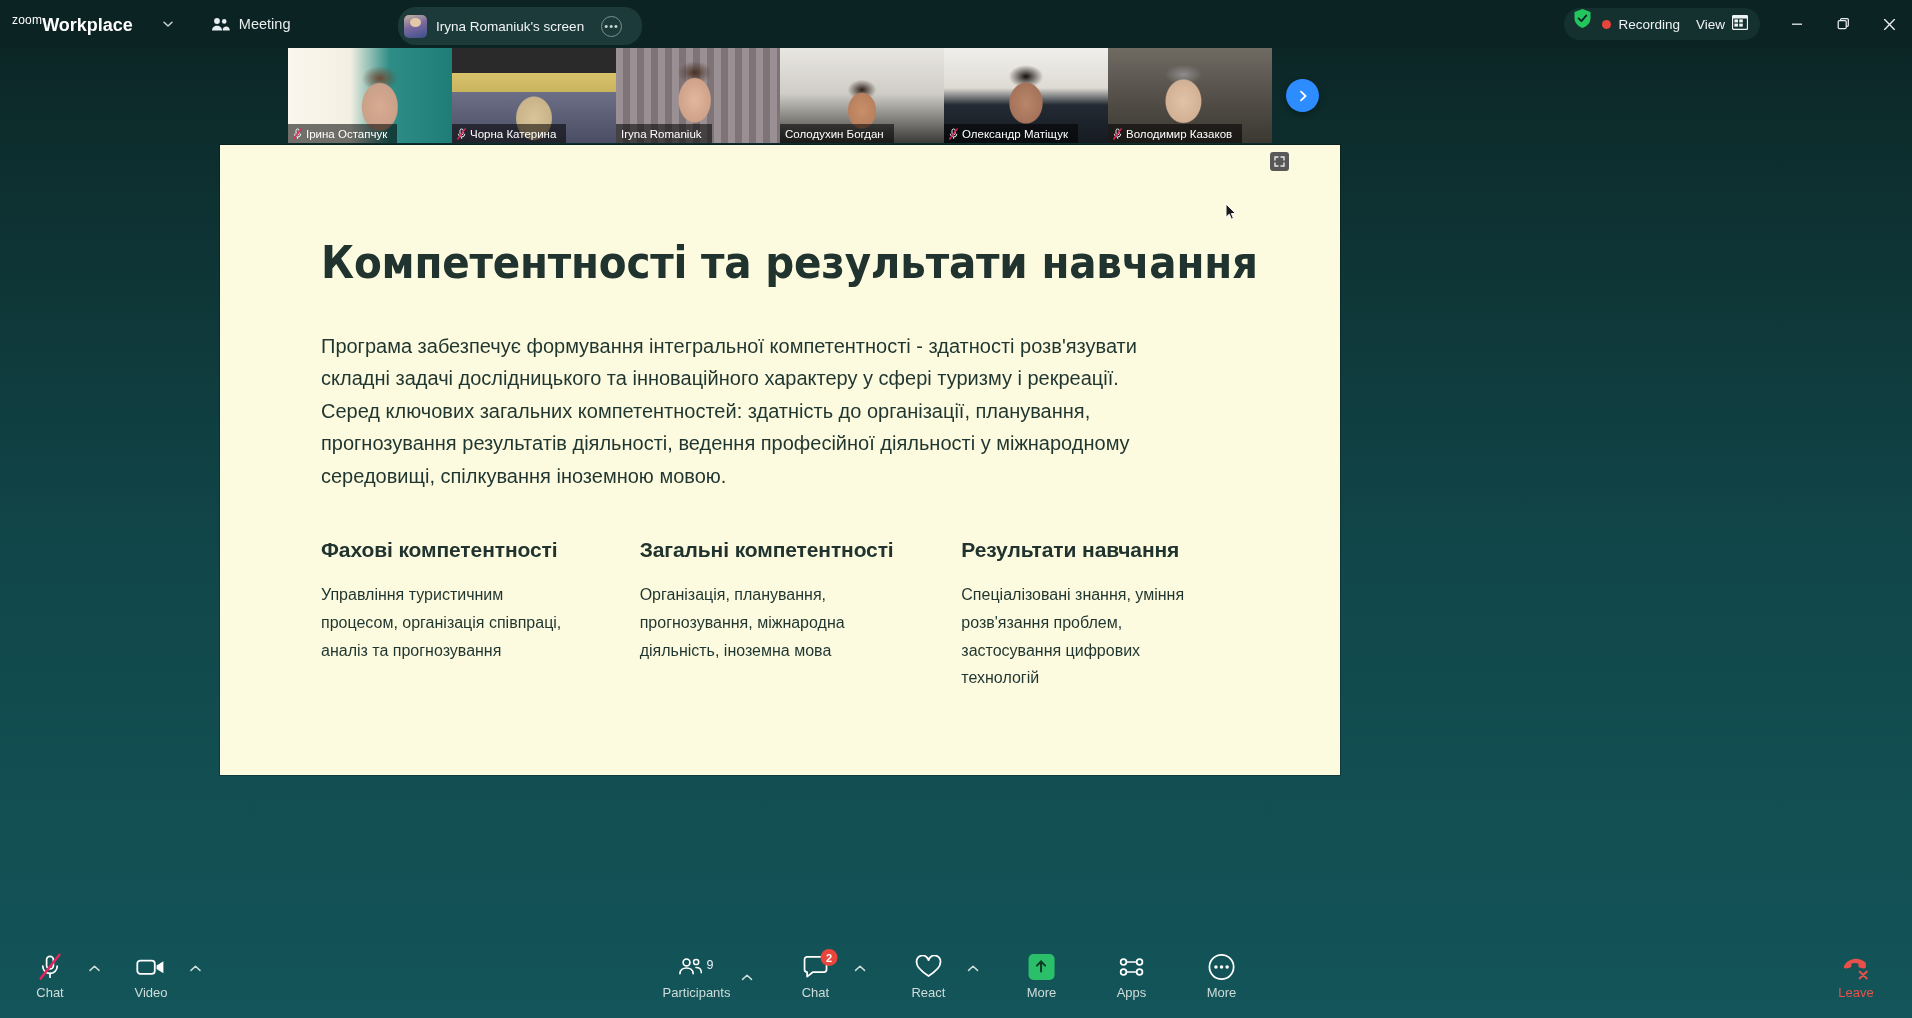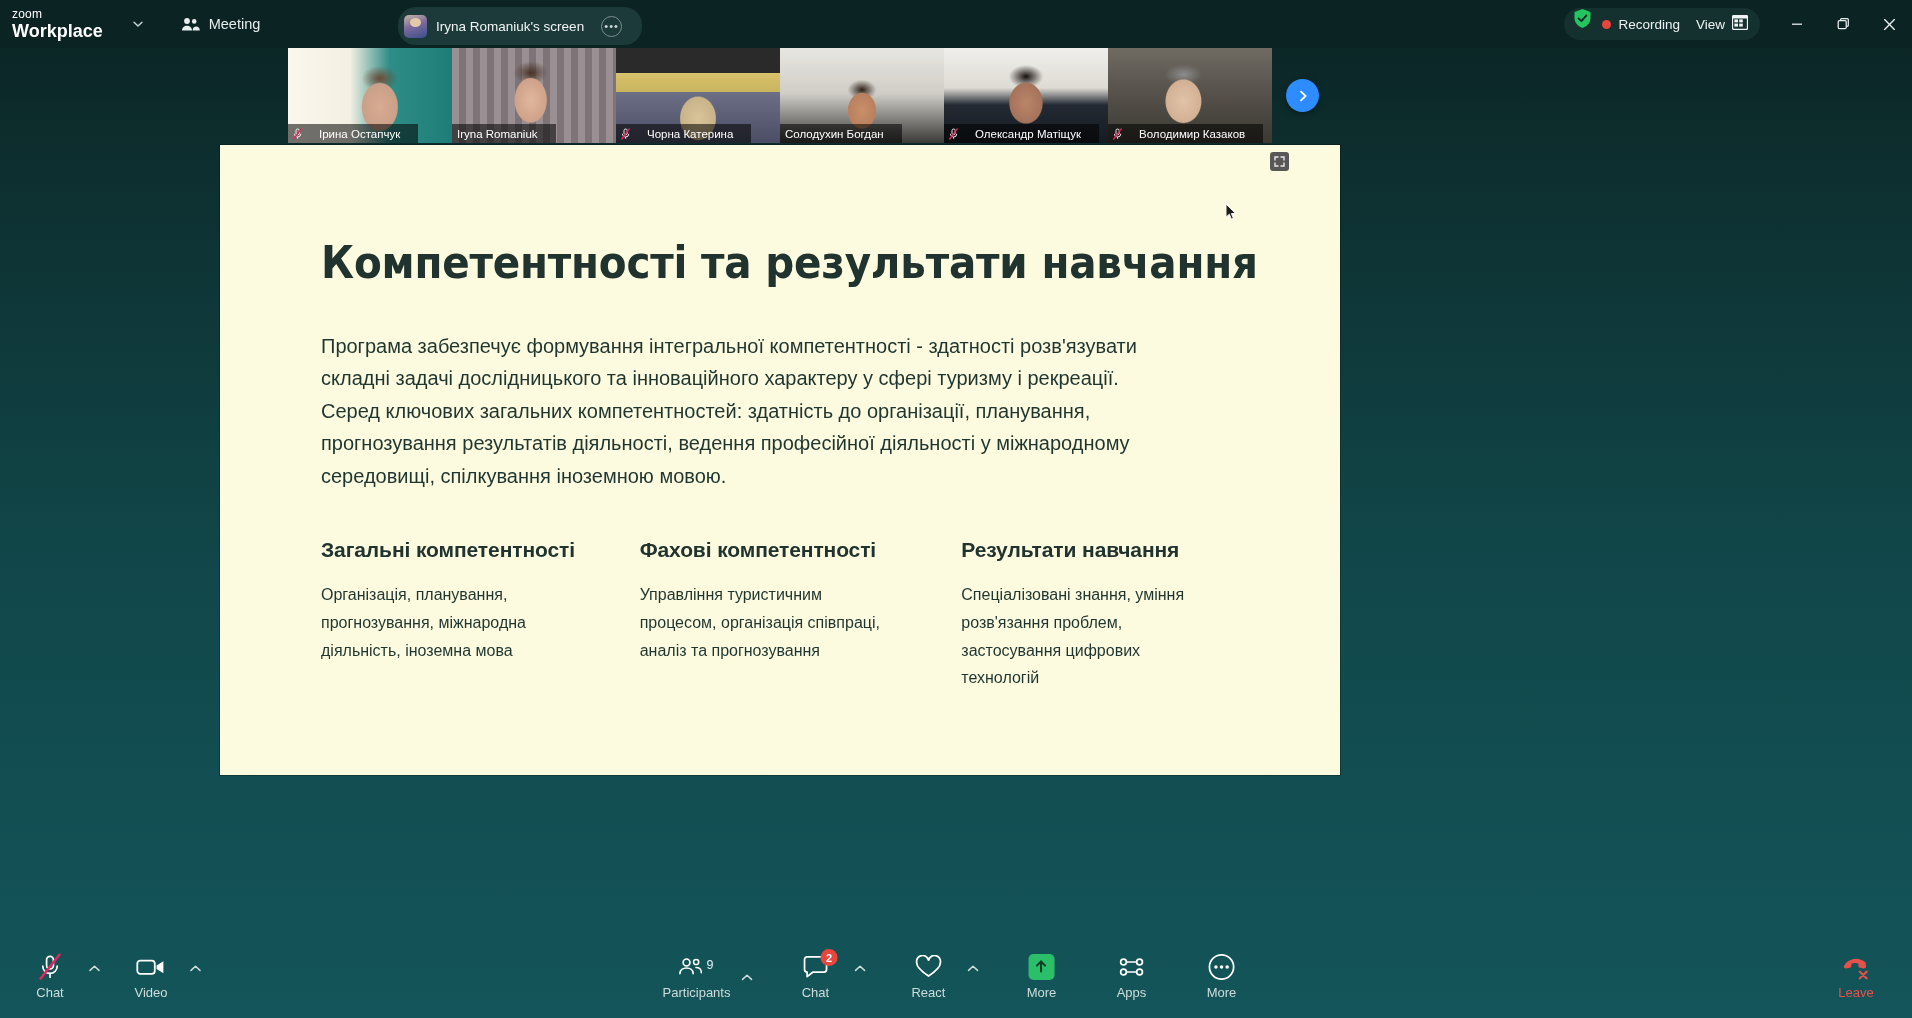--- a/index.html
+++ b/index.html
@@ -18,21 +18,21 @@
 
   
   .titlebar {
     position: absolute; top: 0; left: 0;
     width: 1912px; height: 48px;
     background: #0b2322;
     display: flex; align-items: center;
     color: #fff;
   }
   .brand {
-    display: flex; flex-direction: column;
+    display: flex; flex-direction: row;
     justify-content: center;
     margin-left: 12px; line-height: 1;
   }
   .brand-zoom { font-size: 12px; letter-spacing: .2px; color: #fff; font-weight: 400; }
   .brand-workplace { font-size: 18px; font-weight: 700; color: #fff; margin-top: 2px; }
   .brand-caret {
     margin-left: 28px; color: #cfd8d8; font-size: 13px;
     display: flex; align-items: center; cursor: pointer;
   }
   .meeting-chip {
@@ -101,22 +101,22 @@
   .tile {
     position: relative; width: 164px; height: 95px;
     background: #262626; overflow: hidden;
     flex: 0 0 164px;
   }
   .tile.active { outline: 3px solid #2fe08a; outline-offset: -3px; z-index: 2; }
   .tile-photo { position: absolute; inset: 0; }
   .tile-name {
     position: absolute; left: 0; bottom: 0;
     height: 19px; max-width: 164px;
-    display: flex; align-items: center; gap: 17px;
-    padding: 0 18px 0 5px;
+    display: flex; align-items: center; gap: 4px;
+    padding: 0 10px 0 5px;
     background: rgba(0,0,0,0.55);
     color: #fff; font-size: 11.5px;
     white-space: nowrap; overflow: hidden;
   }
   .mute-mini { width: 9px; height: 12px; flex: 0 0 auto; }
   .strip-next {
     position: absolute; left: 1286px; top: 79px;
     width: 33px; height: 33px; border-radius: 50%;
     background: #2d8cff; color: #fff;
     display: flex; align-items: center; justify-content: center;
@@ -323,38 +323,38 @@
         <div class="tile-name">
           <span class="mute-mini"><svg width="9" height="12" viewBox="0 0 9 12">
               <rect x="3" y="1" width="3.2" height="5.8" rx="1.6" fill="none" stroke="#fff" stroke-width="0.9"></rect>
               <path d="M1.4 5.8 a3.2 3.2 0 0 0 6.4 0" fill="none" stroke="#fff" stroke-width="0.9"></path>
               <path d="M4.6 9 V10.8" stroke="#fff" stroke-width="0.9"></path>
               <path d="M0.8 11 L8.2 0.9" stroke="#e8245c" stroke-width="1.4" stroke-linecap="round"></path>
             </svg></span>
           <span>Ірина Остапчук</span>
         </div>
       </div>
-      <div class="tile active">
-        <div class="tile-photo ph2"></div>
-        <div class="tile-name">
-          <span>Iryna Romaniuk</span>
-        </div>
-      </div>
       <div class="tile">
         <div class="tile-photo ph3"></div>
         <div class="tile-name">
           <span class="mute-mini"><svg width="9" height="12" viewBox="0 0 9 12">
               <rect x="3" y="1" width="3.2" height="5.8" rx="1.6" fill="none" stroke="#fff" stroke-width="0.9"></rect>
               <path d="M1.4 5.8 a3.2 3.2 0 0 0 6.4 0" fill="none" stroke="#fff" stroke-width="0.9"></path>
               <path d="M4.6 9 V10.8" stroke="#fff" stroke-width="0.9"></path>
               <path d="M0.8 11 L8.2 0.9" stroke="#e8245c" stroke-width="1.4" stroke-linecap="round"></path>
             </svg></span>
           <span>Чорна Катерина</span>
         </div>
       </div>
+      <div class="tile active">
+        <div class="tile-photo ph2"></div>
+        <div class="tile-name">
+          <span>Iryna Romaniuk</span>
+        </div>
+      </div>
       <div class="tile">
         <div class="tile-photo ph4"></div>
         <div class="tile-name">
           <span>Солодухин Богдан</span>
         </div>
       </div>
       <div class="tile">
         <div class="tile-photo ph5"></div>
         <div class="tile-name">
           <span class="mute-mini"><svg width="9" height="12" viewBox="0 0 9 12">
@@ -390,26 +390,26 @@
       <svg width="11" height="11" viewBox="0 0 11 11">
         <path d="M1 4 V1 H4 M7 1 H10 V4 M10 7 V10 H7 M4 10 H1 V7" fill="none" stroke="#e7e7e7" stroke-width="1.4" stroke-linecap="round"></path>
       </svg>
     </div>
 
     <div class="slide">
       <div class="slide-title">Компетентності та результати навчання</div>
       <div class="slide-body">Програма забезпечує формування інтегральної компетентності - здатності розв'язувати складні задачі дослідницького та інноваційного характеру у сфері туризму і рекреації. Серед ключових загальних компетентностей: здатність до організації, планування, прогнозування результатів діяльності, ведення професійної діяльності у міжнародному середовищі, спілкування іноземною мовою.</div>
       <div class="cols" id="slide-cols">
           <div class="col">
+            <div class="col-h">Фахові компетентності</div>
+            <div class="col-p">Управління туристичним процесом, організація співпраці, аналіз та прогнозування</div>
+          </div>
+          <div class="col">
             <div class="col-h">Загальні компетентності</div>
             <div class="col-p">Організація, планування, прогнозування, міжнародна діяльність, іноземна мова</div>
-          </div>
-          <div class="col">
-            <div class="col-h">Фахові компетентності</div>
-            <div class="col-p">Управління туристичним процесом, організація співпраці, аналіз та прогнозування</div>
           </div>
           <div class="col">
             <div class="col-h">Результати навчання</div>
             <div class="col-p">Спеціалізовані знання, уміння розв'язання проблем, застосування цифрових технологій</div>
           </div>
         </div>
     </div>
   </div>
 
   <div class="cursor">

